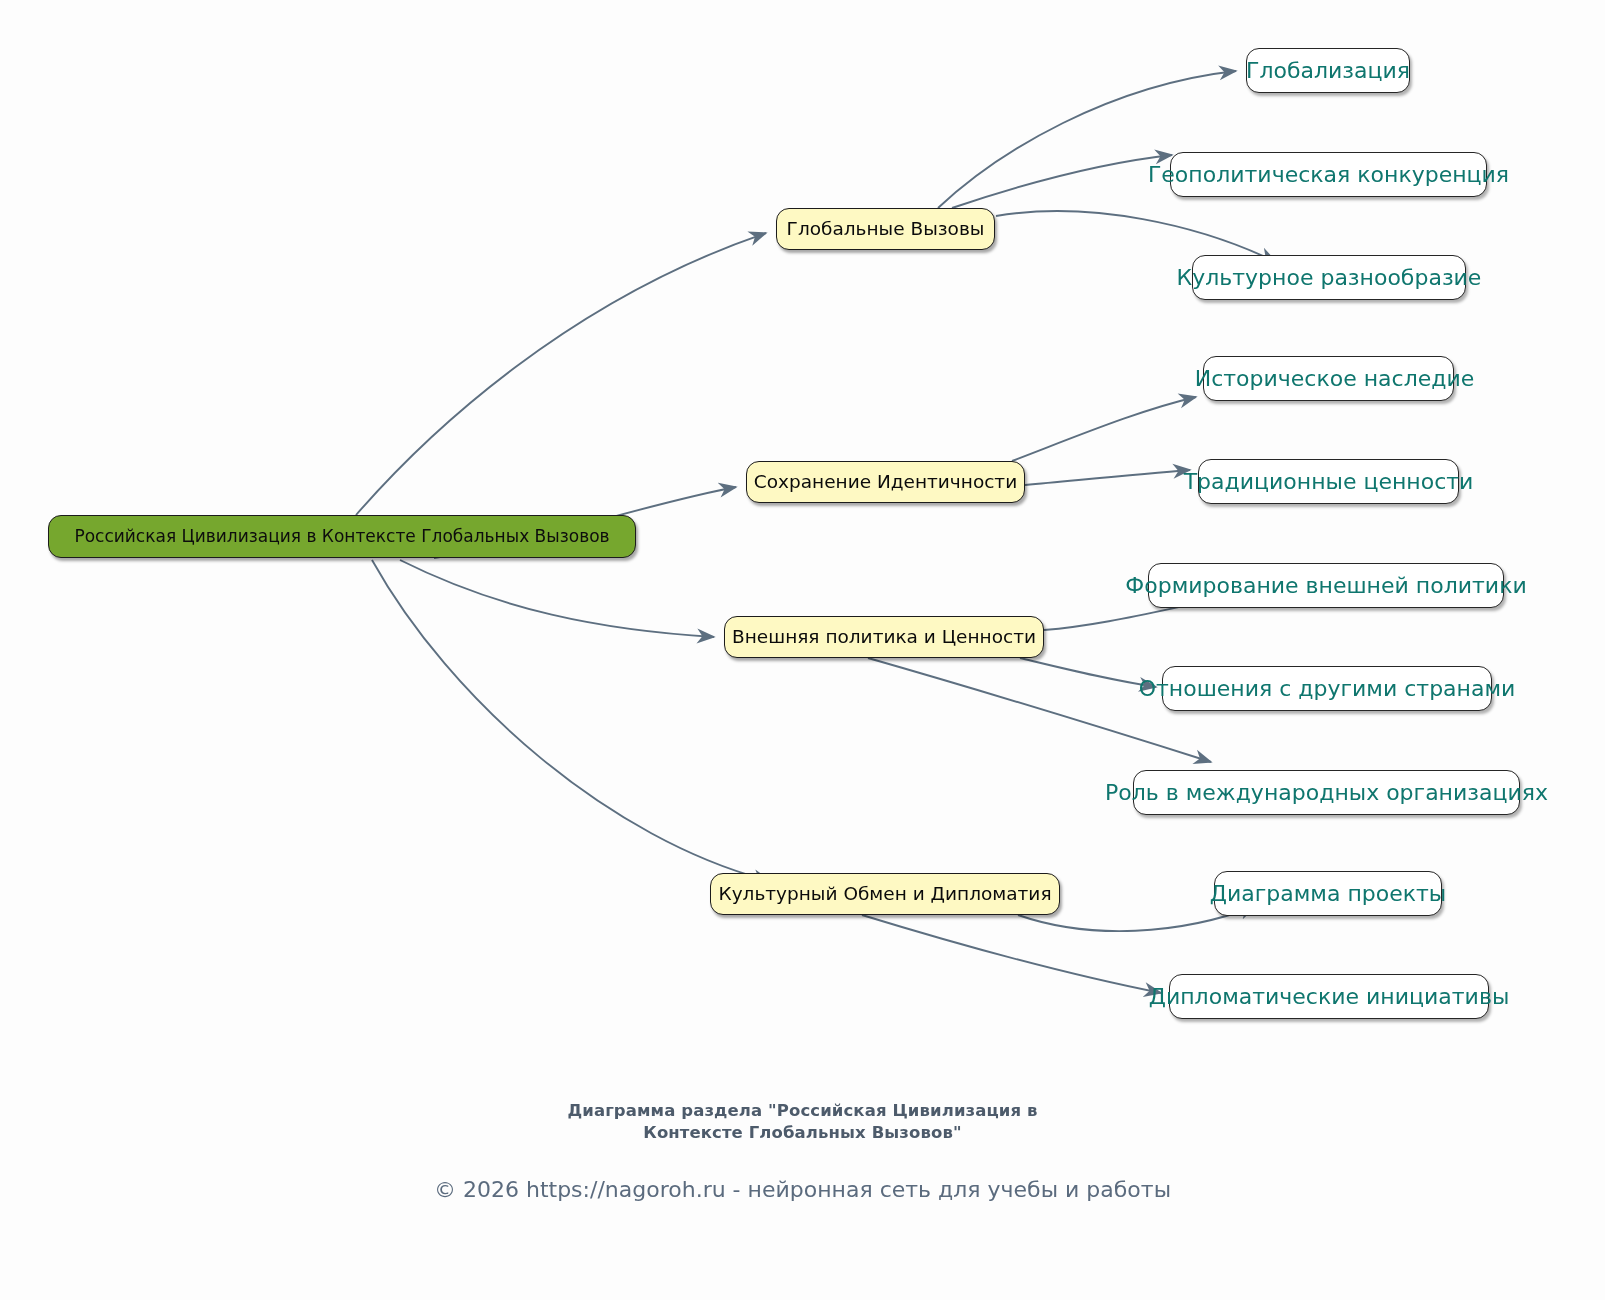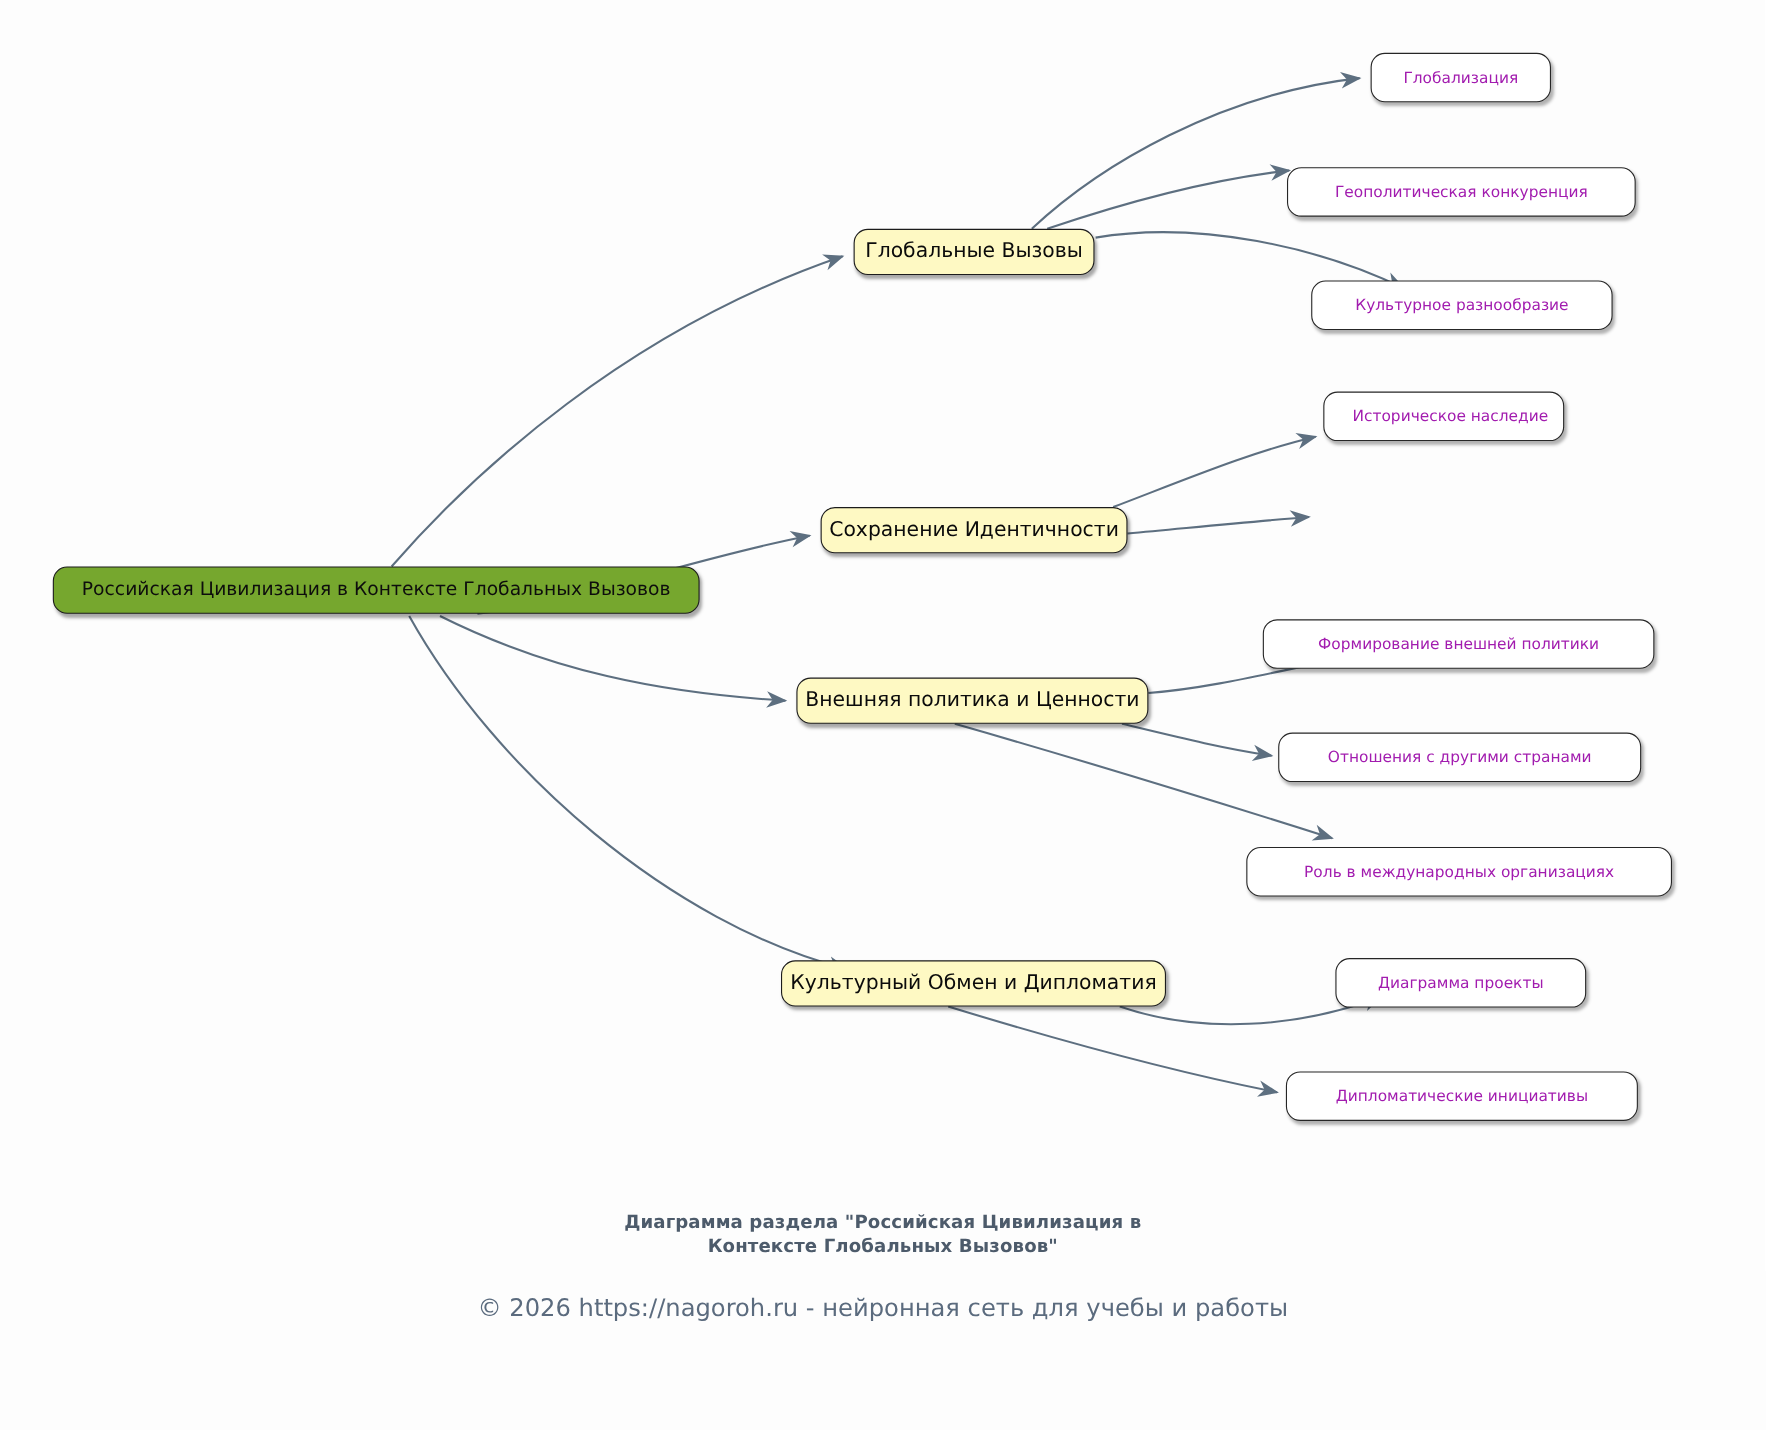--- a/index.html
+++ b/index.html
@@ -45,22 +45,22 @@
     background: #fef9c3;
     border: 1.6px solid #1c1c1c;
     color: #0b0b0b;
     font-size: 18.5px;
     box-shadow: 2px 3px 3px rgba(0,0,0,0.34);
     padding: 0 14px;
   }
   .node-leaf {
     background: #ffffff;
     border: 1.6px solid #262626;
-    color: #a21caf;
-    font-size: 14px;
+    color: #0f766e;
+    font-size: 22px;
     box-shadow: 2px 3px 3px rgba(0,0,0,0.30);
     padding: 0 14px;
   }
   #caption {
     position: absolute;
     left: 0;
     width: 1605px;
     text-align: center;
     top: 1100px;
     font-family: "DejaVu Sans", sans-serif;
@@ -140,22 +140,25 @@
   <div class="node node-leaf" style="left:1170px; top:152px; width:317px; height:45px;">
     <span>Геополитическая конкуренция</span>
   </div>
   <div class="node node-leaf" style="left:1192px; top:255px; width:274px; height:45px;">
     <span>Культурное разнообразие</span>
   </div>
 
   <div class="node node-branch" style="left:746px; top:461px; width:279px; height:42px;">
     <span>Сохранение Идентичности</span>
   </div>
-  <div class="node node-leaf" style="left:1203px; top:356px; width:219px; height:45px;padding-left:26px;">
+  <div class="node node-leaf" style="left:1203px; top:356px; width:251px; height:45px;padding-left:26px;">
     <span>Историческое наследие</span>
+  </div>
+  <div class="node node-leaf" style="left:1198px; top:459px; width:261px; height:45px;">
+    <span>Традиционные ценности</span>
   </div>
 
   <div class="node node-branch" style="left:724px; top:616px; width:320px; height:42px;">
     <span>Внешняя политика и Ценности</span>
   </div>
   <div class="node node-leaf" style="left:1148px; top:563px; width:356px; height:45px;">
     <span>Формирование внешней политики</span>
   </div>
   <div class="node node-leaf" style="left:1162px; top:666px; width:330px; height:45px;">
     <span>Отношения с другими странами</span>

